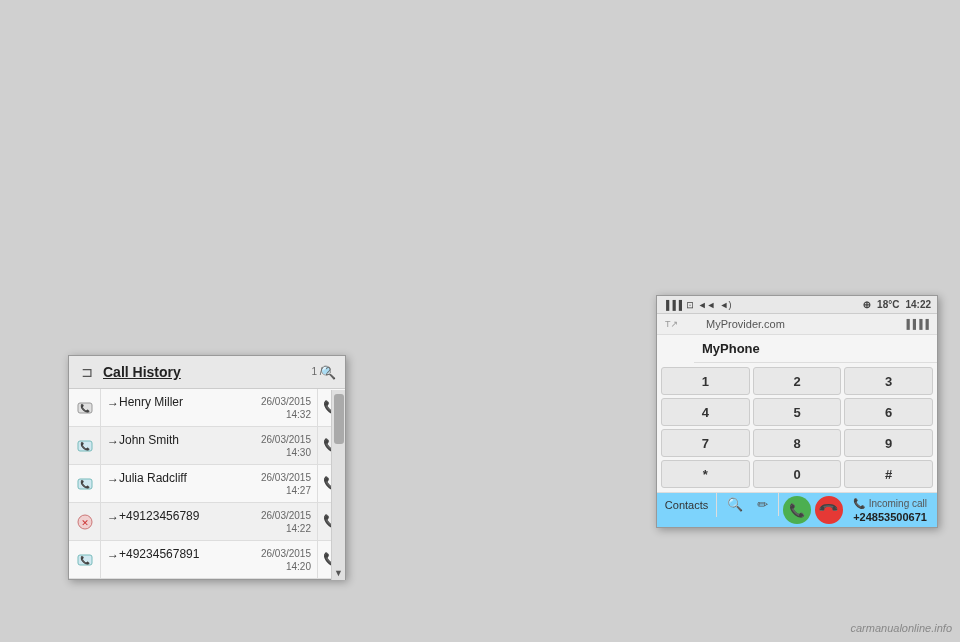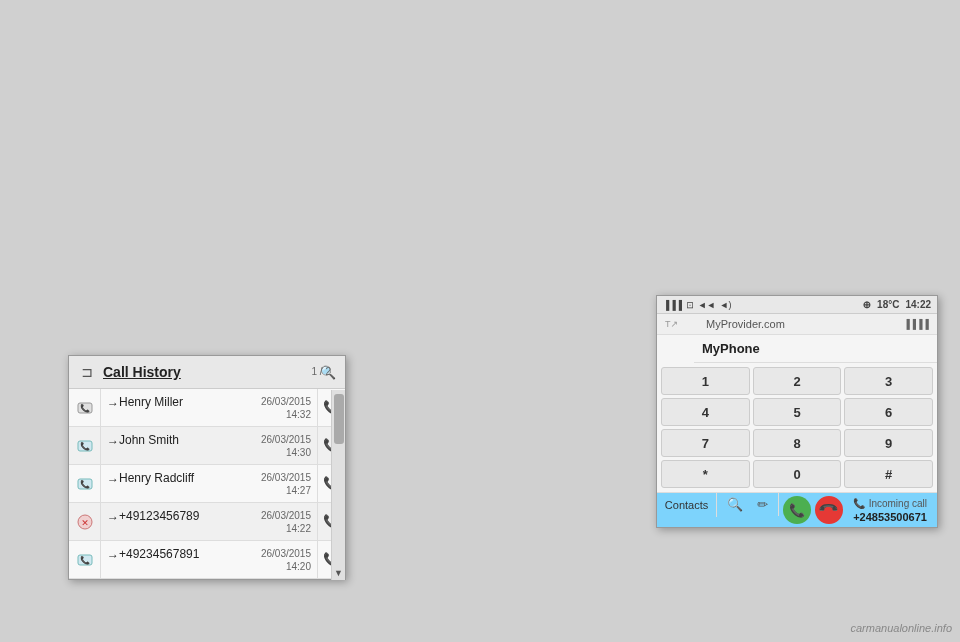--- a/index.html
+++ b/index.html
@@ -358,21 +358,21 @@
     </div>
 
     <div class="call-item">
       <div class="call-type-icon incoming">
         <svg width="18" height="18" viewBox="0 0 18 18">
             <rect x="2" y="4" width="14" height="10" rx="2" fill="#d0e8f0" stroke="#7bb" stroke-width="1"></rect>
             <text x="9" y="12" text-anchor="middle" font-size="8" fill="#4a90d9">📞</text>
           </svg>
       </div>
       <div class="call-details">
-        <span class="call-name">→Henry Radcliff</span>
+        <span class="call-name">→Julia Radcliff</span>
         <span class="call-datetime">26/03/2015<br>14:27</span>
       </div>
       <div class="call-phone-btn">📞</div>
     </div>
 
     <div class="call-item">
       <div class="call-type-icon missed">
         <svg width="18" height="18" viewBox="0 0 18 18">
             <circle cx="9" cy="9" r="7" fill="#f0d0d0" stroke="#c77" stroke-width="1"></circle>
             <text x="9" y="13" text-anchor="middle" font-size="9" fill="#cc3333">✕</text>

